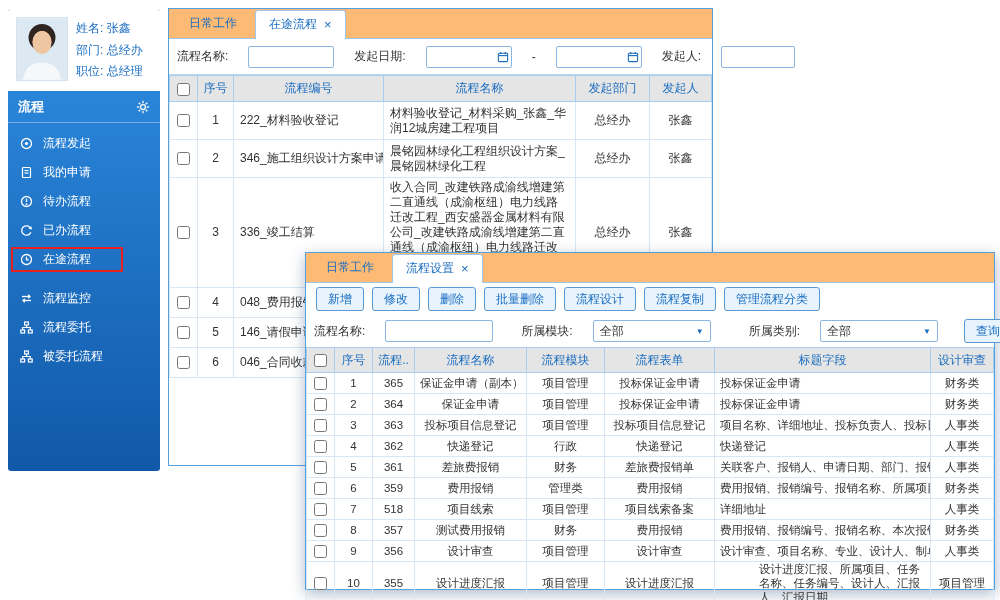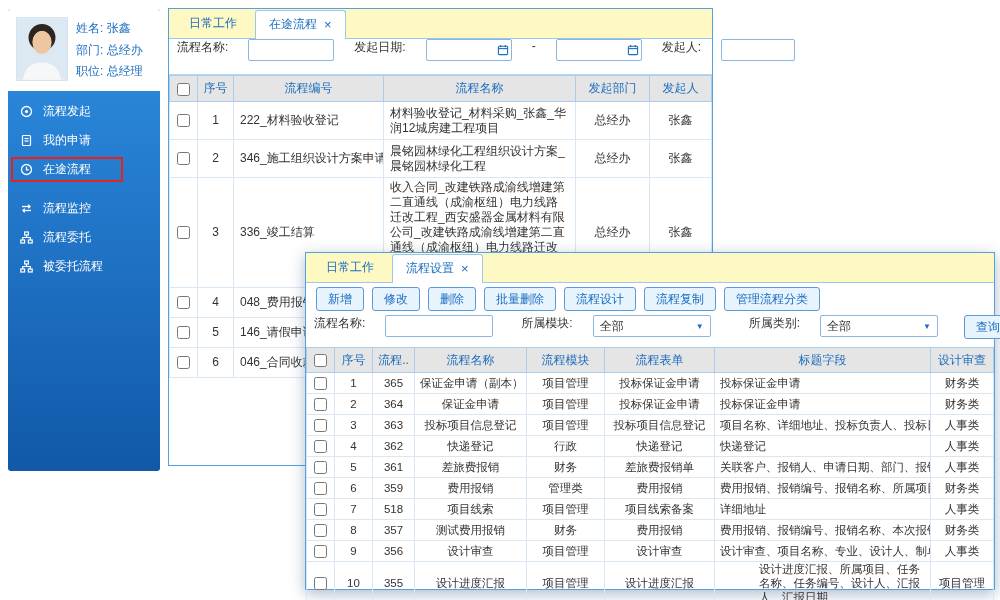--- a/index.html
+++ b/index.html
@@ -22,28 +22,28 @@
     color:#fff; font-size:12px; cursor:pointer; }
   .mi.gap { margin-top:10px; }
   .mi .ic { width:14px; display:inline-flex; flex:none; }
   .red-box { position:absolute; left:3px; top:2px; width:112px; height:25px; border:2px solid #e8211d; pointer-events:none; }
 
   
   .window { position:absolute; background:#fff; border:1px solid #55a0de; }
   .w1 { left:168px; top:8px; width:545px; height:458px; }
   .w2 { left:305px; top:252px; width:690px; height:338px; box-shadow:0 4px 14px rgba(20,60,110,.35); }
 
-  .tabbar { height:30px; background:#fef9c3; border-bottom:1px solid #9cc6ea;
+  .tabbar { height:30px; background:#fdba74; border-bottom:1px solid #9cc6ea;
     display:flex; align-items:flex-end; padding:4px 6px 0; gap:4px; }
   .tab { display:flex; align-items:center; gap:7px; padding:5px 13px 6px; font-size:12px; color:#1a6dc0;
     border:1px solid transparent; border-bottom:none; cursor:pointer; white-space:nowrap; }
   .tab.active { background:#fff; border-color:#9cc6ea; border-radius:3px 3px 0 0; margin-bottom:-1px; }
   .tab .x { font-size:13px; line-height:1; color:#1a6dc0; cursor:pointer; }
 
-  .filterbar { display:flex; align-items:flex-start; padding:0 8px; gap:20px; height:36px;
+  .filterbar { display:flex; align-items:center; padding:0 8px; gap:20px; height:36px;
     border-bottom:1px solid #bcd9f0; font-size:12px; color:#333; white-space:nowrap; }
   .lbl { flex:none; }
   .inp { height:22px; border:1px solid #8ab6e0; border-radius:2px; padding:0 4px; font-size:12px; font-family:inherit; }
   .datewrap { position:relative; flex:none; }
   .datewrap .inp { padding-right:19px; }
   .cal { position:absolute; right:3px; top:5px; width:12px; height:12px; cursor:pointer; }
 
   .btn { height:24px; padding:0 11px; background:#e7f3fd; border:1px solid #5b9bd5; color:#1a6dc0;
     font-size:12px; border-radius:3px; font-family:inherit; cursor:pointer; white-space:nowrap; }
   .toolbar { display:flex; align-items:center; gap:8px; padding:0 10px; height:32px; }
@@ -90,40 +90,75 @@
           <path d="M6 64 Q9 46 26 46 Q43 46 46 64 Z" fill="#f5f7f9"></path>
         </svg>
       </div>
       <div class="pinfo">
         <div>姓名: 张鑫</div>
         <div>部门: 总经办</div>
         <div>职位: 总经理</div>
       </div>
     </div>
 
+    <div class="sec-head">
+      <span>流程</span>
+      <span class="gear">
+        <svg width="14" height="14" viewBox="0 0 13 13" fill="none" stroke="#fff" stroke-width="1.2">
+          <circle cx="6.5" cy="6.5" r="2.3"></circle>
+          <line x1="6.5" y1="0.8" x2="6.5" y2="3"></line>
+            <line x1="6.5" y1="10" x2="6.5" y2="12.2"></line>
+          <line x1="0.8" y1="6.5" x2="3" y2="6.5"></line>
+            <line x1="10" y1="6.5" x2="12.2" y2="6.5"></line>
+          <line x1="2.5" y1="2.5" x2="4" y2="4"></line>
+            <line x1="9" y1="9" x2="10.5" y2="10.5"></line>
+          <line x1="10.5" y1="2.5" x2="9" y2="4"></line>
+            <line x1="4" y1="9" x2="2.5" y2="10.5"></line>
+        </svg>
+      </span>
+    </div>
 
     <nav class="menu">
       <div class="mi">
         <span class="ic">
           <svg width="13" height="13" viewBox="0 0 13 13" fill="none" stroke="#fff" stroke-width="1.3">
             <circle cx="6.5" cy="6.5" r="5"></circle>
               <circle cx="6.5" cy="6.5" r="1.6" fill="#fff" stroke="none"></circle>
           </svg>
         </span>
         <span>流程发起</span>
       </div>
       <div class="mi">
         <span class="ic">
           <svg width="13" height="13" viewBox="0 0 13 13" fill="none" stroke="#fff" stroke-width="1.2">
             <rect x="2.5" y="1.5" width="8" height="10" rx="1"></rect>
             <line x1="4.5" y1="4.5" x2="8.5" y2="4.5"></line>
               <line x1="4.5" y1="7" x2="8.5" y2="7"></line>
           </svg>
         </span>
         <span>我的申请</span>
+      </div>
+      <div class="mi">
+        <span class="ic">
+          <svg width="13" height="13" viewBox="0 0 13 13" fill="none" stroke="#fff" stroke-width="1.3">
+            <circle cx="6.5" cy="6.5" r="5"></circle>
+              <line x1="6.5" y1="3.6" x2="6.5" y2="7"></line>
+            <circle cx="6.5" cy="9.2" r="0.9" fill="#fff" stroke="none"></circle>
+          </svg>
+        </span>
+        <span>待办流程</span>
+      </div>
+      <div class="mi">
+        <span class="ic">
+          <svg width="13" height="13" viewBox="0 0 13 13" fill="none" stroke="#fff" stroke-width="1.3">
+            <path d="M10.8 8.2 A4.7 4.7 0 1 1 10.8 4.8"></path>
+            <polygon points="11.6,2.2 11.6,5.8 8.6,4.4" fill="#fff" stroke="none"></polygon>
+          </svg>
+        </span>
+        <span>已办流程</span>
       </div>
       <div class="mi">
         <span class="red-box"></span>
         <span class="ic">
           <svg width="13" height="13" viewBox="0 0 13 13" fill="none" stroke="#fff" stroke-width="1.3">
             <circle cx="6.5" cy="6.5" r="5"></circle>
               <polyline points="6.5,3.8 6.5,6.8 8.8,6.8"></polyline>
           </svg>
         </span>
         <span>在途流程</span>

